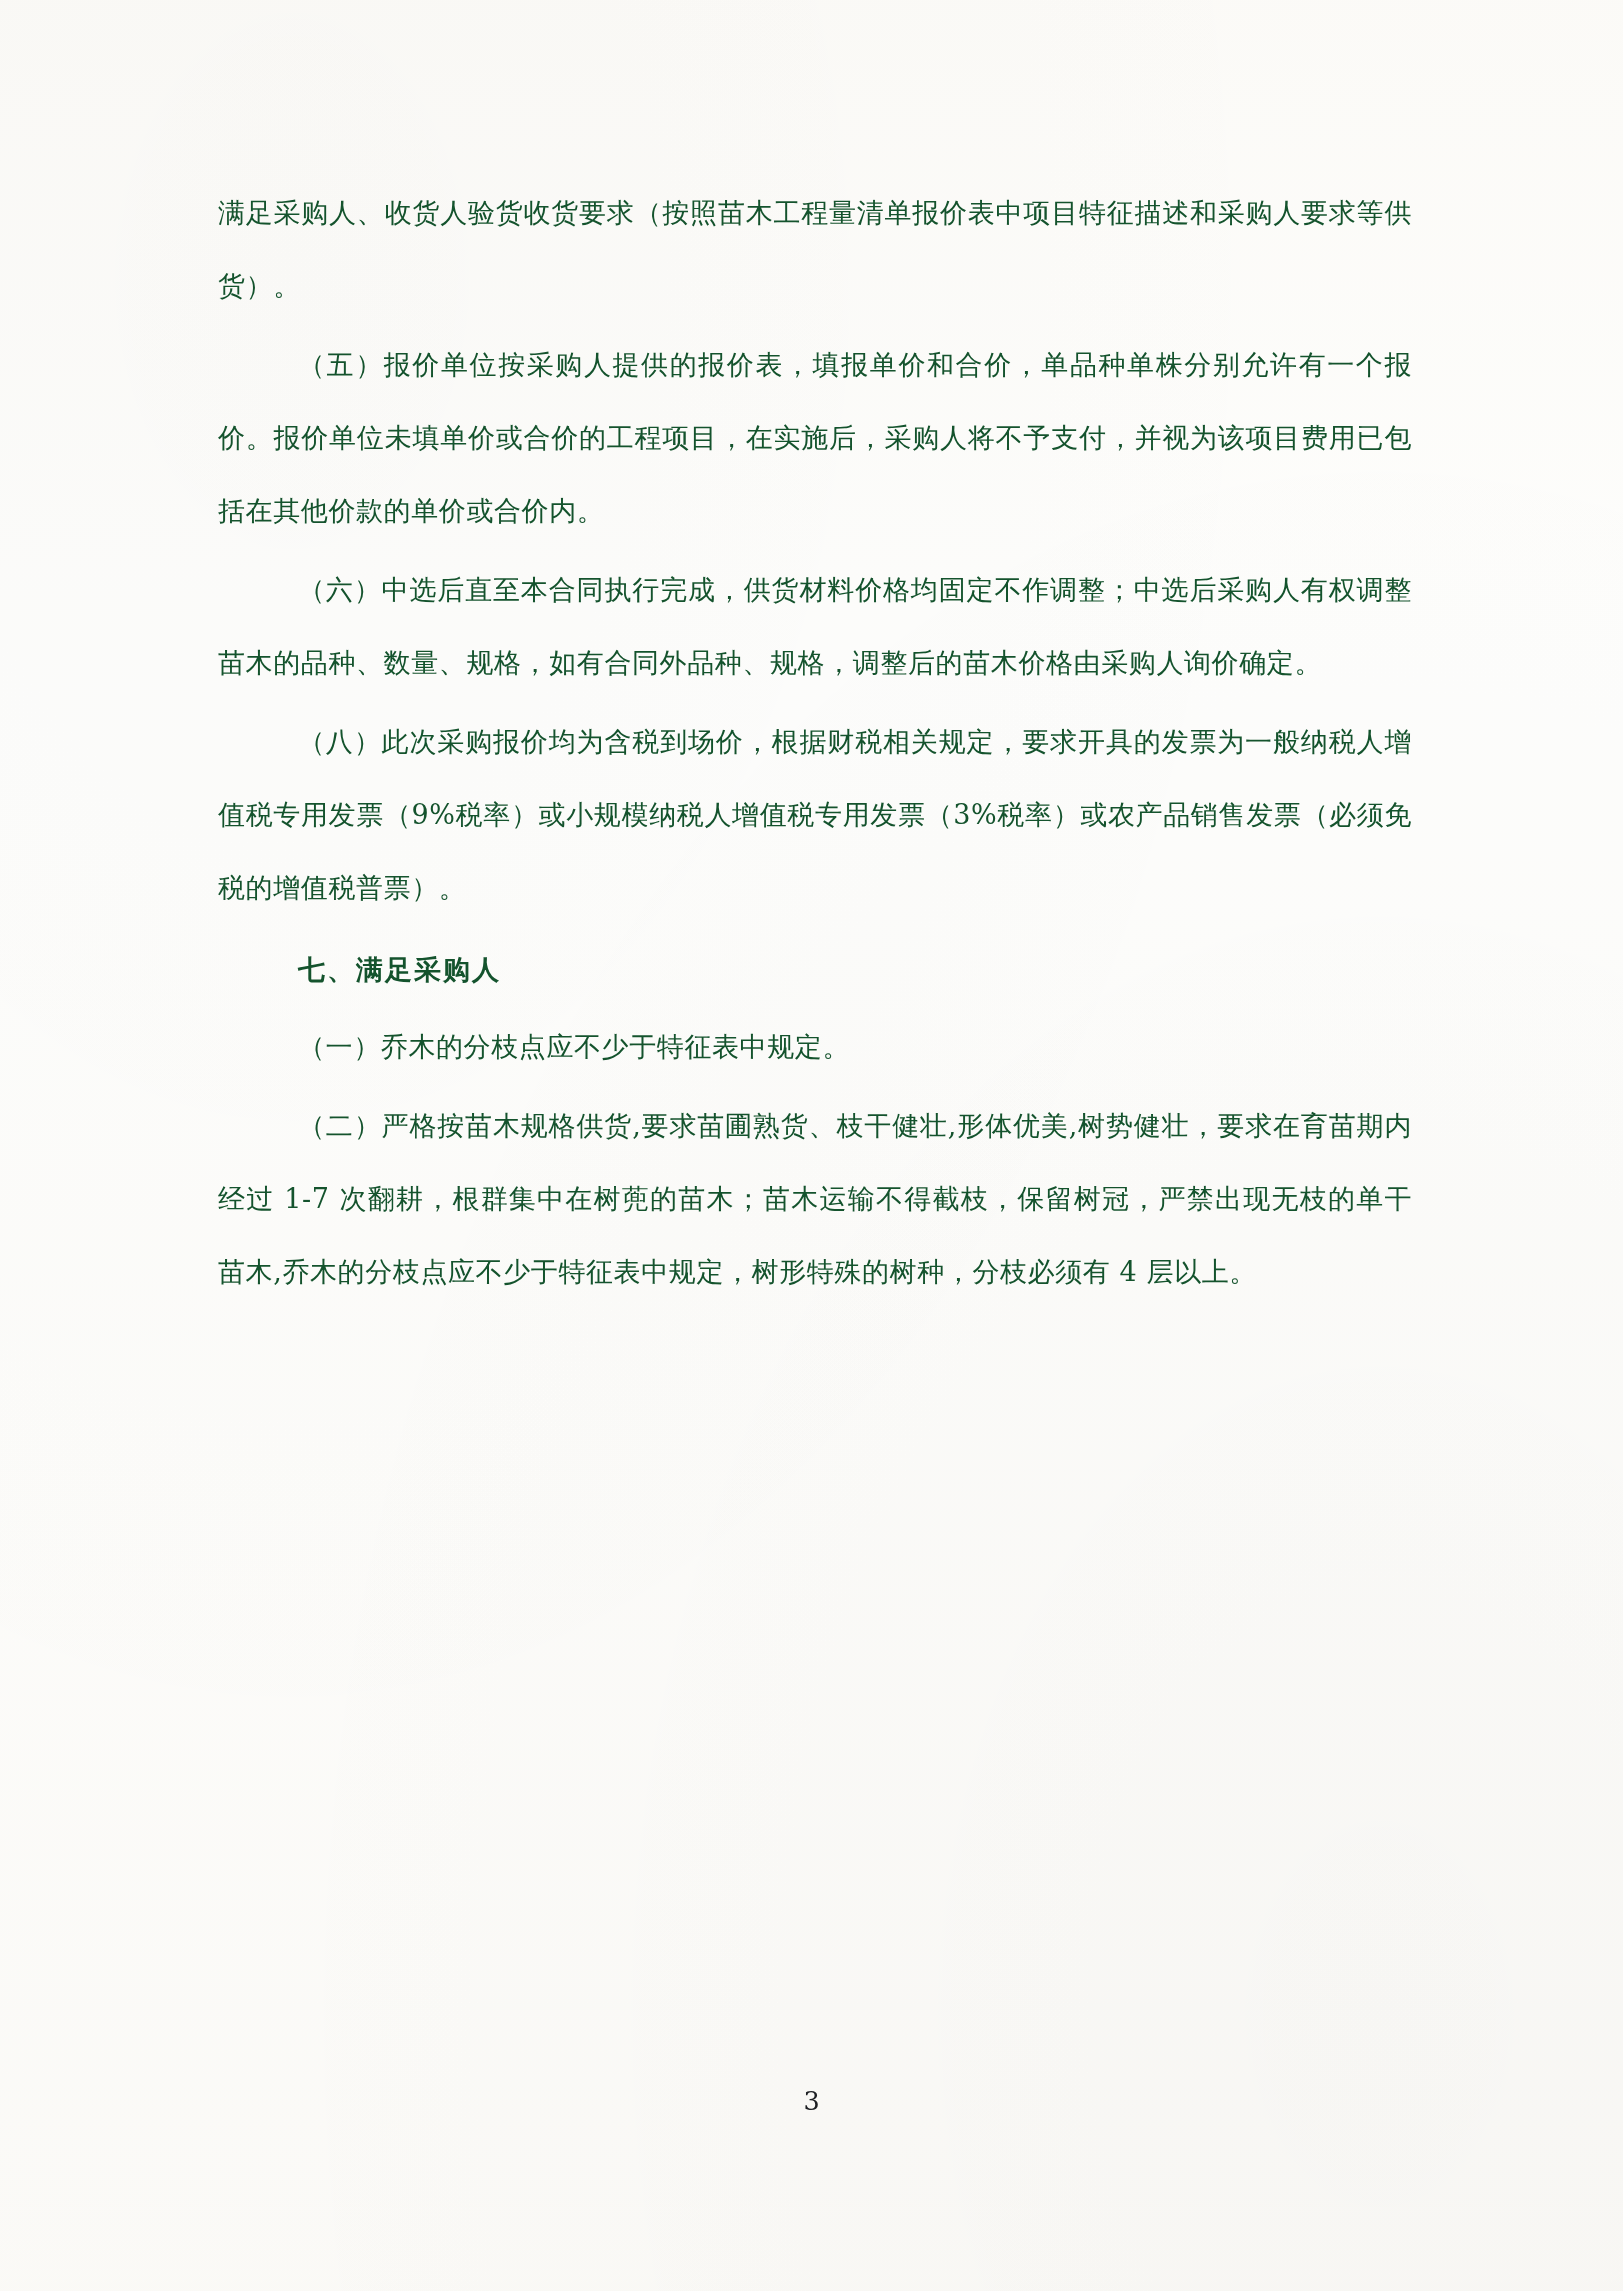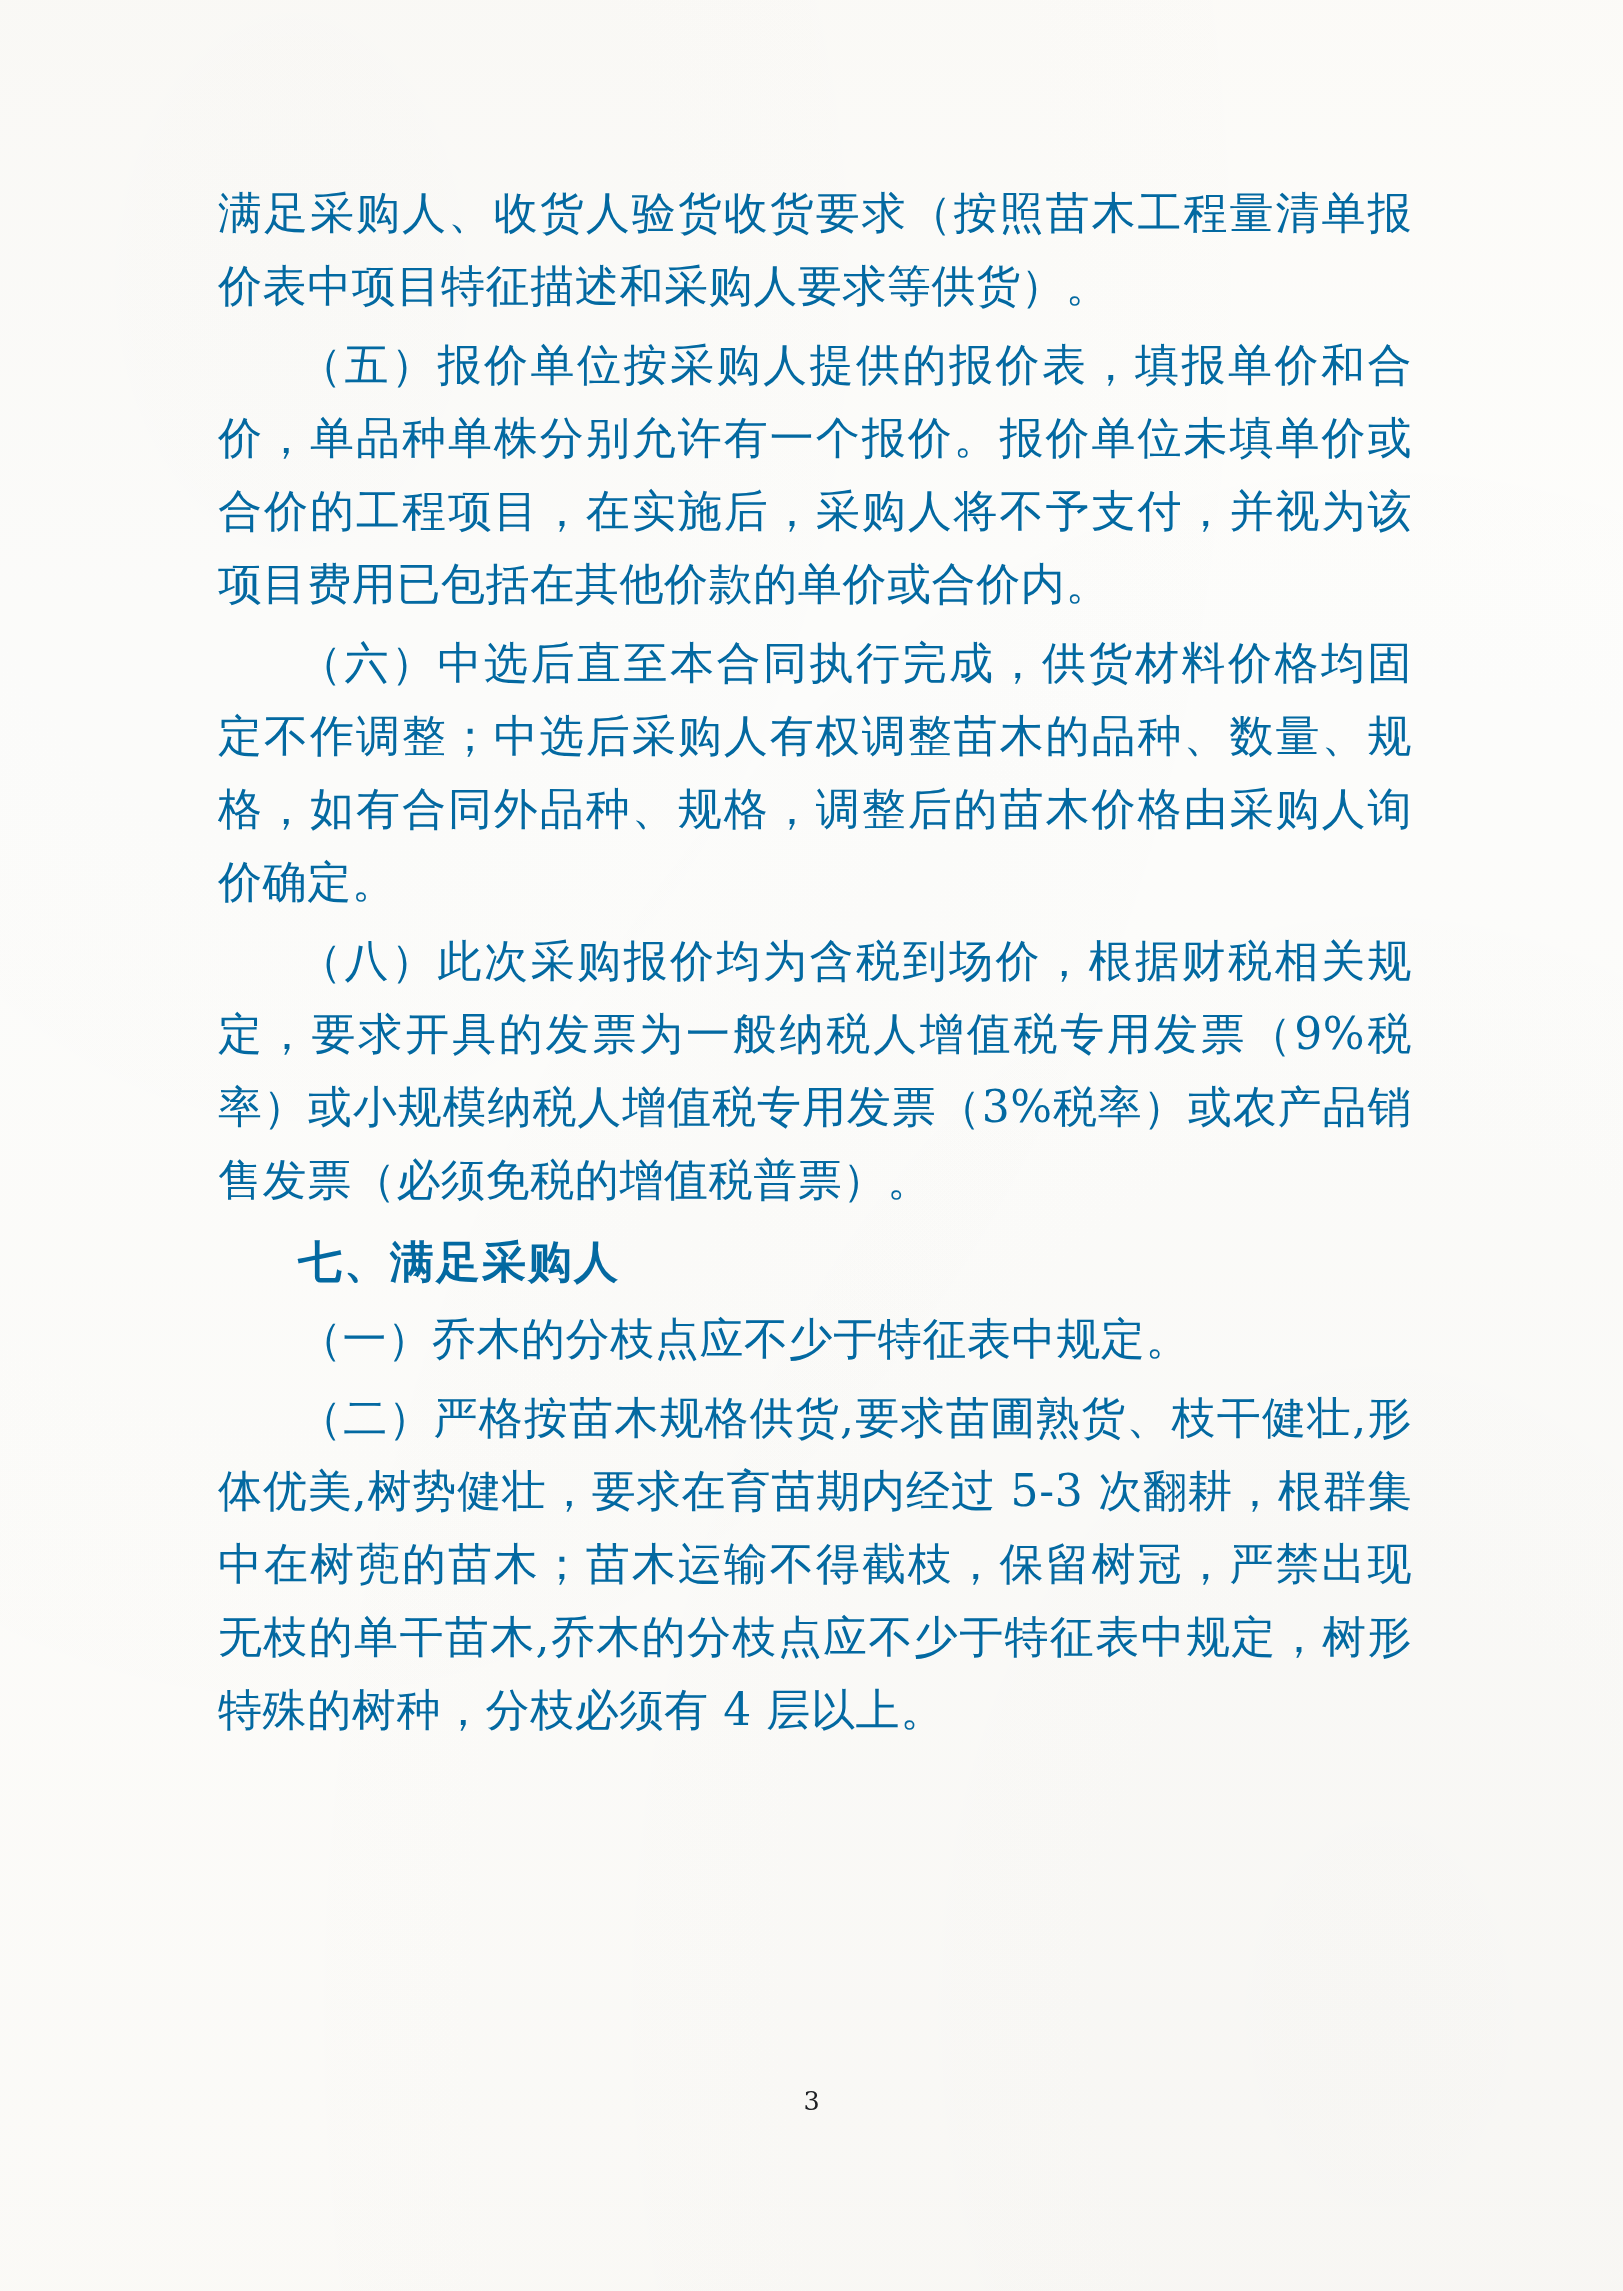--- a/index.html
+++ b/index.html
@@ -28,26 +28,26 @@
     pointer-events: none;
   }
   .content {
     position: absolute;
     left: 218px;
     top: 176px;
     width: 1194px;
   }
   p {
     margin: 0 0 5.9px 0;
-    font-size: 44px;
+    font-size: 27px;
     line-height: 73px;
     letter-spacing: 0.6px;
     text-align: justify;
     text-justify: inter-ideograph;
-    color: #0369a1;
+    color: #14532d;
   }
   p.indent {
     text-indent: 80px;
   }
   .heading {
     font-weight: bold;
     text-indent: 80px;
     letter-spacing: 2px;
     margin-top: 9.8px;
     margin-bottom: 3.9px;
@@ -67,17 +67,17 @@
 <body>
 
 <div class="page">
   <div class="content">
     <p class="body">满足采购人、收货人验货收货要求（按照苗木工程量清单报价表中项目特征描述和采购人要求等供货）。</p>
     <p class="indent">（五）报价单位按采购人提供的报价表，填报单价和合价，单品种单株分别允许有一个报价。报价单位未填单价或合价的工程项目，在实施后，采购人将不予支付，并视为该项目费用已包括在其他价款的单价或合价内。</p>
     <p class="indent">（六）中选后直至本合同执行完成，供货材料价格均固定不作调整；中选后采购人有权调整苗木的品种、数量、规格，如有合同外品种、规格，调整后的苗木价格由采购人询价确定。</p>
     <p class="indent">（八）此次采购报价均为含税到场价，根据财税相关规定，要求开具的发票为一般纳税人增值税专用发票（9%税率）或小规模纳税人增值税专用发票（3%税率）或农产品销售发票（必须免税的增值税普票）。</p>
     <p class="heading">七、满足采购人</p>
     <p class="indent">（一）乔木的分枝点应不少于特征表中规定。</p>
-    <p class="indent">（二）严格按苗木规格供货,要求苗圃熟货、枝干健壮,形体优美,树势健壮，要求在育苗期内经过 5-3 次翻耕，根群集中在树蔸的苗木；苗木运输不得截枝，保留树冠，严禁出现无枝的单干苗木,乔木的分枝点应不少于特征表中规定，树形特殊的树种，分枝必须有 4 层以上。</p>
+    <p class="indent">（二）严格按苗木规格供货,要求苗圃熟货、枝干健壮,形体优美,树势健壮，要求在育苗期内经过 1-7 次翻耕，根群集中在树蔸的苗木；苗木运输不得截枝，保留树冠，严禁出现无枝的单干苗木,乔木的分枝点应不少于特征表中规定，树形特殊的树种，分枝必须有 4 层以上。</p>
   </div>
   <div class="pagenum">3</div>
 </div>
 
 
 </body></html>

